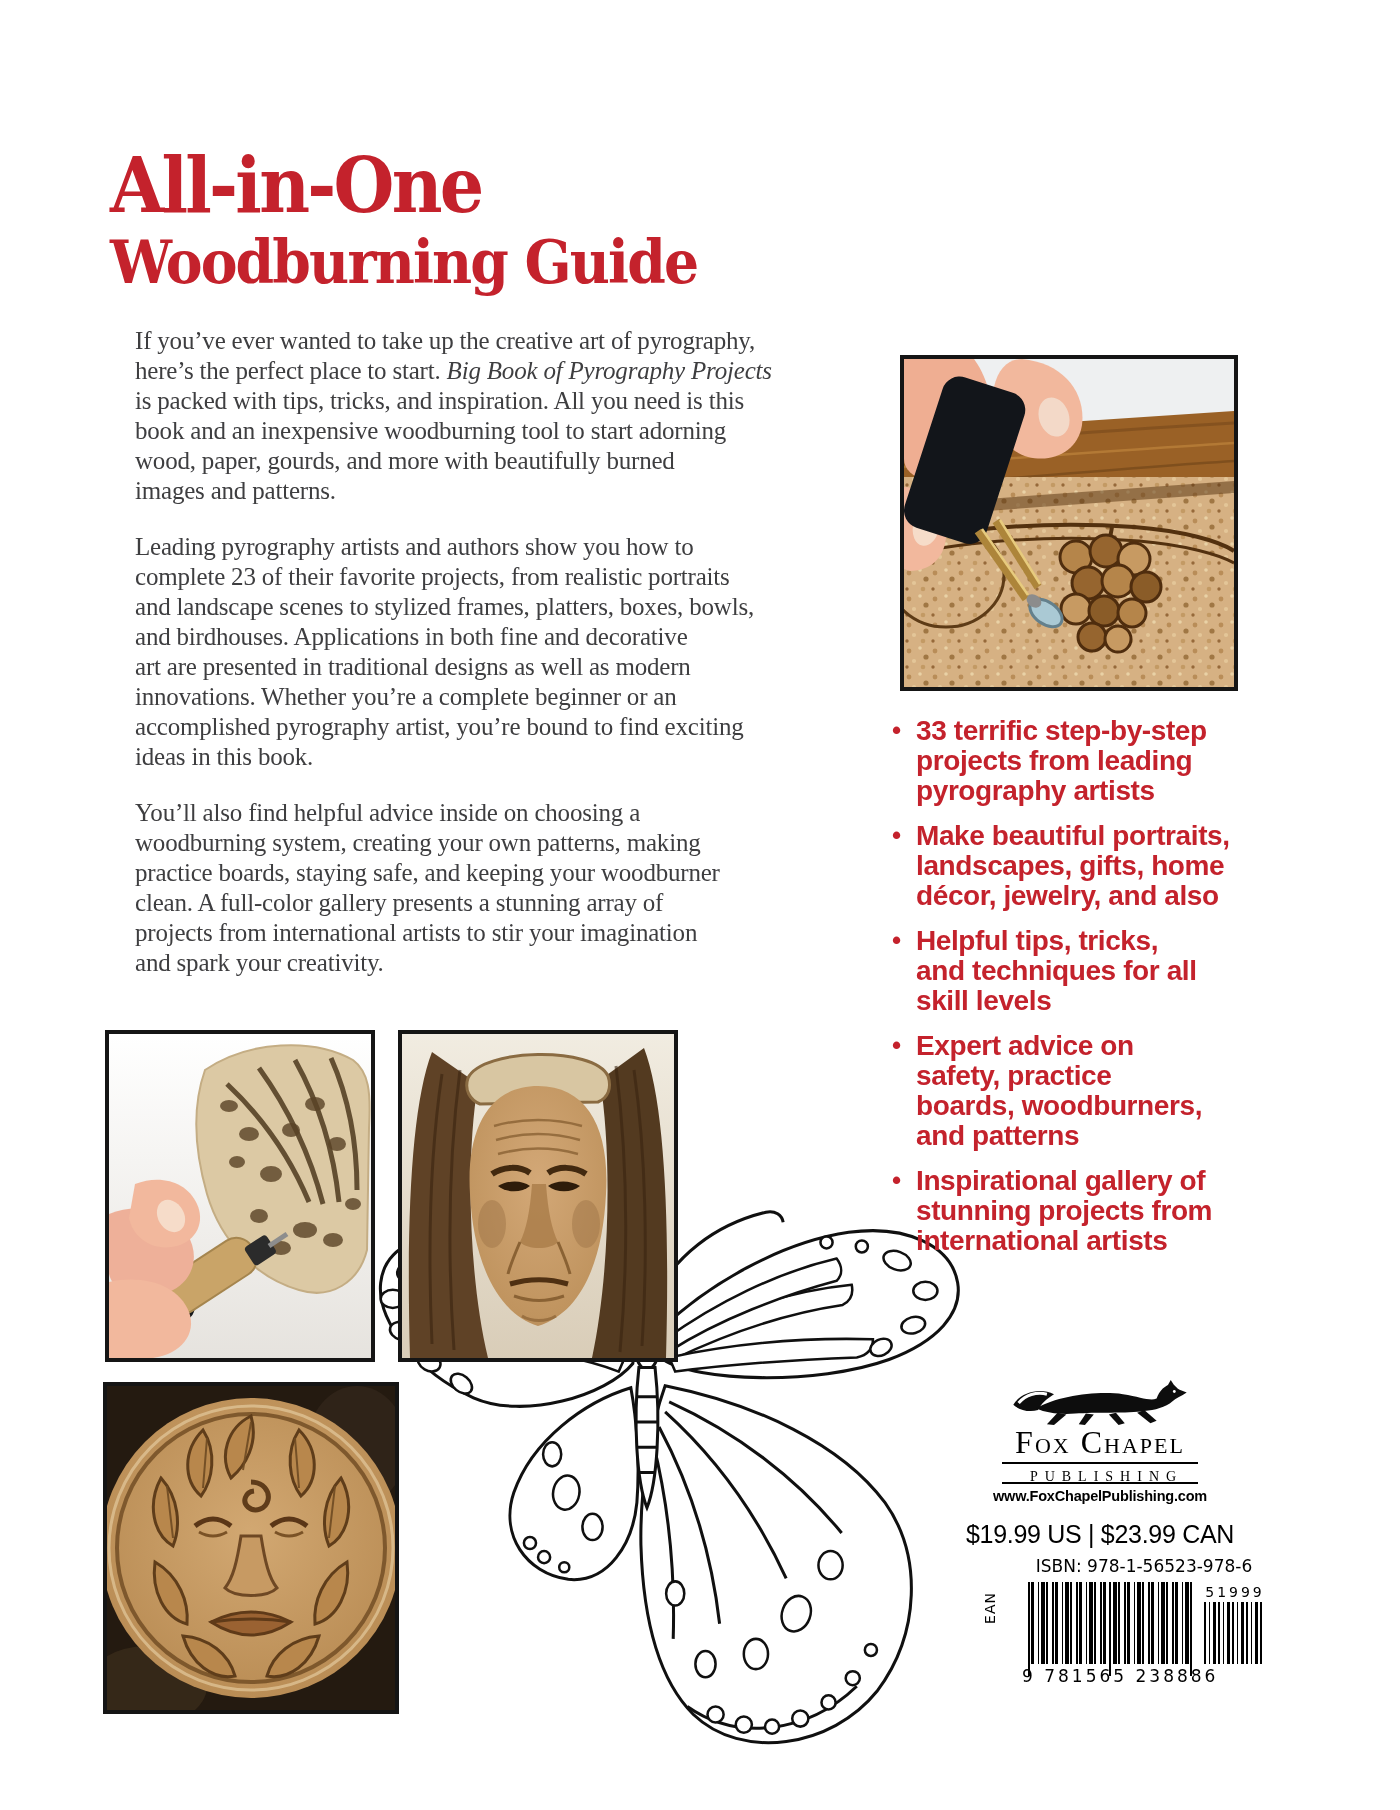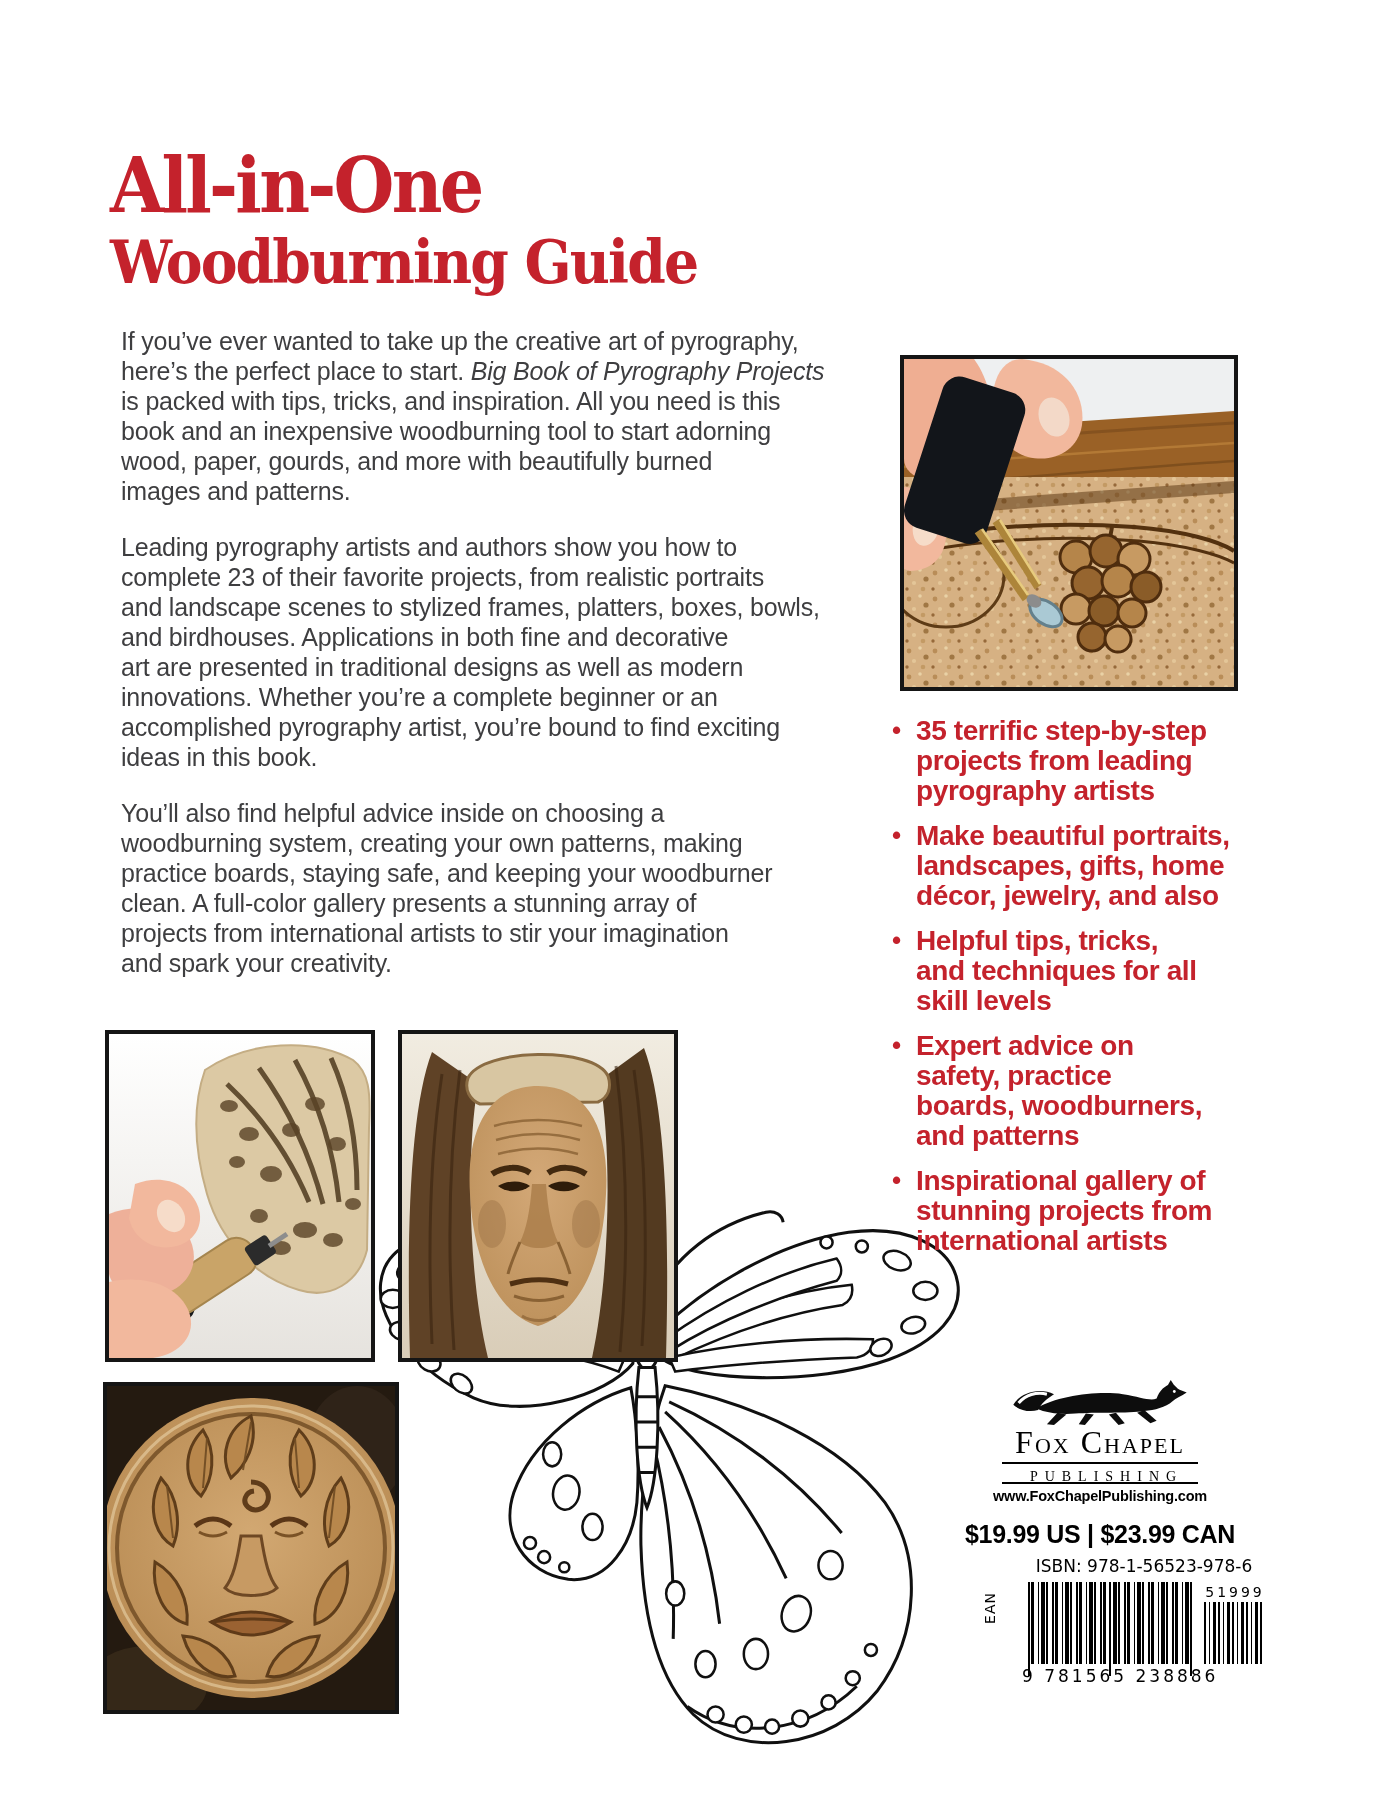--- a/index.html
+++ b/index.html
@@ -7,21 +7,21 @@
         font-family:"Liberation Sans",sans-serif;padding-left:48px;}
   
   .title{position:absolute;left:110px;top:148px;color:var(--accent-red);
          font-family:"DejaVu Serif",serif;font-weight:bold;transform:scaleX(.92);
          transform-origin:left top;line-height:1;}
   .title .l1{font-size:76px;letter-spacing:-3px;}
   .title .l2{font-size:60px;letter-spacing:-2px;margin-top:8px;}
   
   .intro{position:absolute;left:120px;top:326px;width:760px;color:var(--body-text);
          font-size:25px;line-height:30px;font-weight:400;letter-spacing:-.2px;}
-  .intro p{margin:0 0 26px 1px;white-space:pre-line;}
+  .intro p{margin:0 0 26px 15px;white-space:pre-line;font-family:Liberation Serif, serif;}
   .intro em{font-style:italic;}
   
   .photo{position:absolute;border:4px solid #151515;background:#fff;z-index:2;overflow:hidden;}
   .photo svg{display:block;}
   .ph-top{left:900px;top:355px;width:330px;height:328px;}
   .ph-a{left:105px;top:1030px;width:262px;height:324px;}
   .ph-b{left:398px;top:1030px;width:272px;height:324px;}
   .ph-green{left:103px;top:1382px;width:288px;height:324px;}
   
   .bullets{position:absolute;left:890px;top:716px;width:360px;z-index:2;}
@@ -41,21 +41,21 @@
   .pub-name{position:absolute;left:25px;top:48px;width:230px;text-align:center;
             font-family:"Liberation Serif",serif;font-variant:small-caps;
             font-size:32px;letter-spacing:2px;line-height:1;}
   .pub-rule{position:absolute;left:42px;width:196px;height:1.5px;background:#000;}
   .r1{top:84px;} .r2{top:104px;}
   .pub-sub{position:absolute;left:30px;top:91px;width:226px;text-align:center;
            font-family:"Liberation Serif",serif;font-size:14px;letter-spacing:7px;text-indent:7px;}
   .pub-site{position:absolute;left:25px;top:110px;width:230px;text-align:center;
             font-size:14.5px;font-weight:bold;letter-spacing:-.2px;}
   .pub-price{position:absolute;left:0;top:142px;width:280px;text-align:center;
-             font-size:25px;font-weight:bold;letter-spacing:-.3px;}
+             font-size:25px;font-weight:normal;letter-spacing:-.3px;}
   
   .barcode{position:absolute;left:992px;top:1556px;width:280px;height:140px;z-index:2;
            background:#fff;font-family:"DejaVu Sans",sans-serif;color:#000;}
   .bc-isbn{position:absolute;left:34px;top:0;width:236px;text-align:center;font-size:17px;}
   .bc-ean{position:absolute;left:-18px;top:44px;font-size:14px;transform:rotate(-90deg);letter-spacing:1px;}
   .bc-bars{position:absolute;left:36px;top:26px;width:164px;height:82px;
     background:repeating-linear-gradient(90deg,#000 0 2px,#fff 2px 3px,#000 3px 6px,#fff 6px 10px,
     #000 10px 11px,#fff 11px 13px,#000 13px 17px,#fff 17px 18px,#000 18px 20px,#fff 20px 24px);}
   .bc-guard{position:absolute;top:26px;width:2px;height:94px;background:#000;}
   .g1{left:36px;} .g2{left:117px;} .g3{left:198px;}
@@ -147,21 +147,21 @@
       <line x1="74" y1="172" x2="122" y2="240" stroke="#ad853a" stroke-width="8"></line>
       <line x1="92" y1="162" x2="134" y2="228" stroke="#ad853a" stroke-width="8"></line>
       <line x1="78" y1="170" x2="124" y2="236" stroke="#e7cb7e" stroke-width="2.5"></line>
       <line x1="96" y1="161" x2="136" y2="225" stroke="#e7cb7e" stroke-width="2.5"></line>
       <ellipse cx="142" cy="254" rx="18" ry="11" fill="#aac9d4" stroke="#64808c" stroke-width="3" transform="rotate(35 142 254)"></ellipse>
       <ellipse cx="130" cy="242" rx="8" ry="6" fill="#8c8c8c" transform="rotate(35 130 242)"></ellipse>
     </svg>
   </div>
 
   <div class="bullets">
-    <div class="bullet-item"><span class="dot">•</span><span>35 terrific step-by-step
+    <div class="bullet-item"><span class="dot">•</span><span>33 terrific step-by-step
 projects from leading
 pyrography artists</span></div>
     <div class="bullet-item"><span class="dot">•</span><span>Make beautiful portraits,
 landscapes, gifts, home
 décor, jewelry, and also</span></div>
     <div class="bullet-item"><span class="dot">•</span><span>Helpful tips, tricks,
 and techniques for all
 skill levels</span></div>
     <div class="bullet-item"><span class="dot">•</span><span>Expert advice on
 safety, practice

